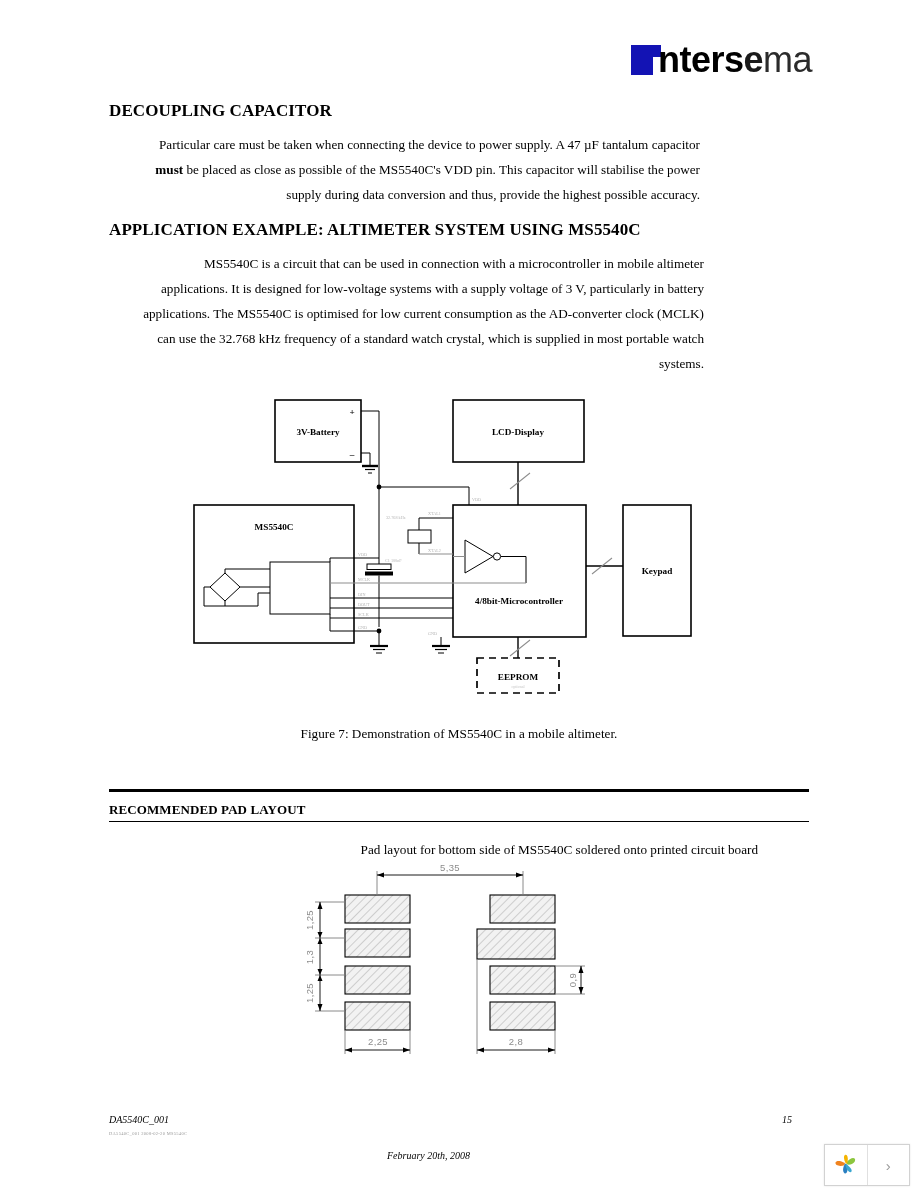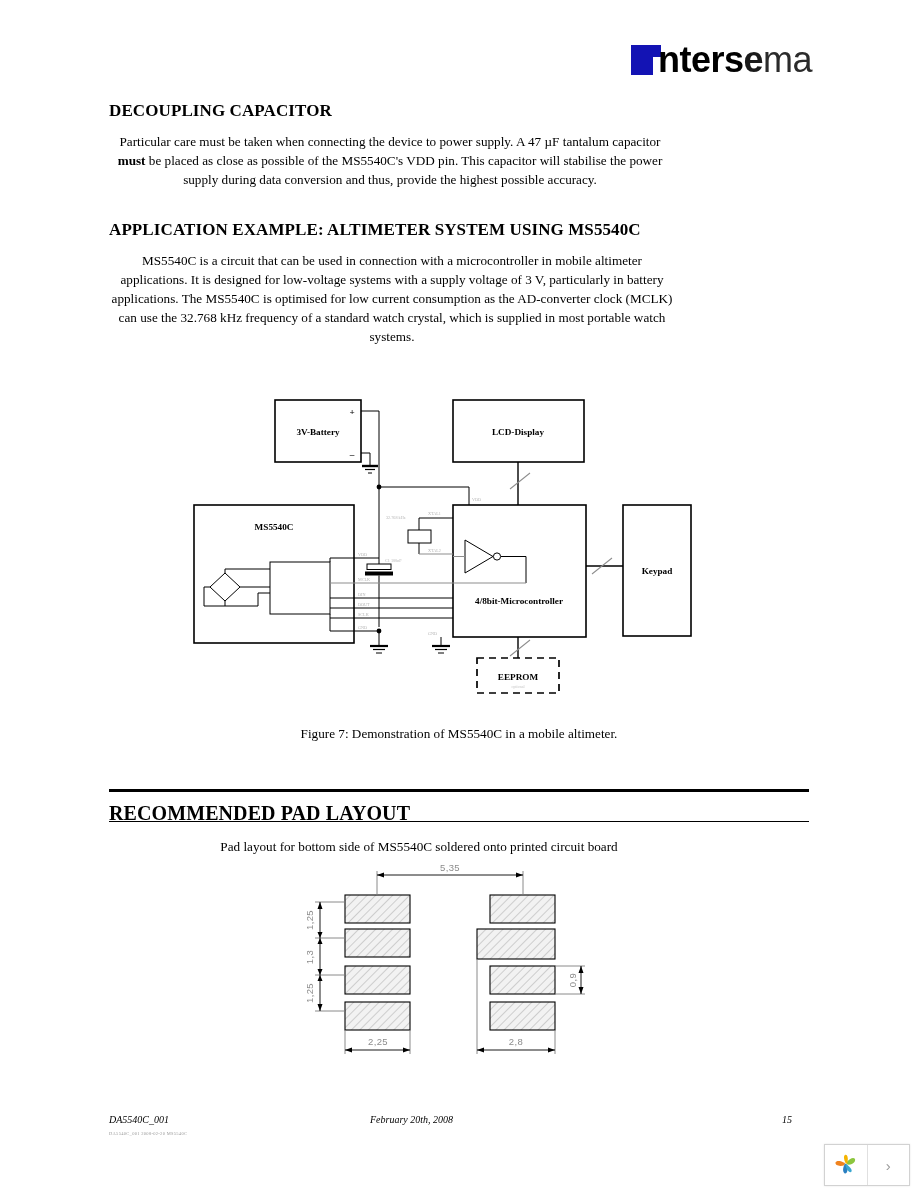--- a/index.html
+++ b/index.html
@@ -68,22 +68,23 @@
   .h-sec {
     position: absolute;
     font-weight: bold;
     font-size: 17px;
     letter-spacing: 0.1px;
     white-space: nowrap;
   }
   .para {
     position: absolute;
     font-size: 13.2px;
-    line-height: 19px;
-    text-align: center;
+    line-height: 25px;
+    text-align: right;
+    margin-left: 29px;
   }
   .para b { font-weight: bold; }
 
   #h-decoupling { left: 109px; top: 101px; }
   #p-decoupling { left: 109px; top: 132px; width: 562px; }
 
   #h-appexample { left: 109px; top: 220px; }
   #p-app1 { left: 109px; top: 251px; width: 566px; }
   #p-app2 { left: 109px; top: 331px; width: 566px; }
 
@@ -101,41 +102,41 @@
     position: absolute;
     left: 109px;
     top: 789px;
     width: 700px;
     height: 3px;
     background: #000;
   }
   #h-padlayout {
     left: 109px;
     top: 802px;
-    font-size: 20px;
+    font-size: 13px;
   }
   #rule-thin {
     position: absolute;
     left: 109px;
     top: 821px;
     width: 700px;
     height: 1px;
     background: #000;
   }
   #p-padlayout { left: 109px; top: 837px; width: 620px; }
 
   
   .footer-item {
     position: absolute;
     font-size: 10px;
     top: 1114px;
     font-style: italic;
   }
   #footer-doc { left: 109px; }
-  #footer-date { left: 370px; }
+  #footer-date { left: 387px; margin-top: 36px; }
   #footer-page { left: 782px; }
   #footer-tiny {
     position: absolute;
     left: 109px;
     top: 1131px;
     font-size: 4.5px;
     color: #9a9a9a;
     letter-spacing: 0.3px;
     white-space: nowrap;
   }

